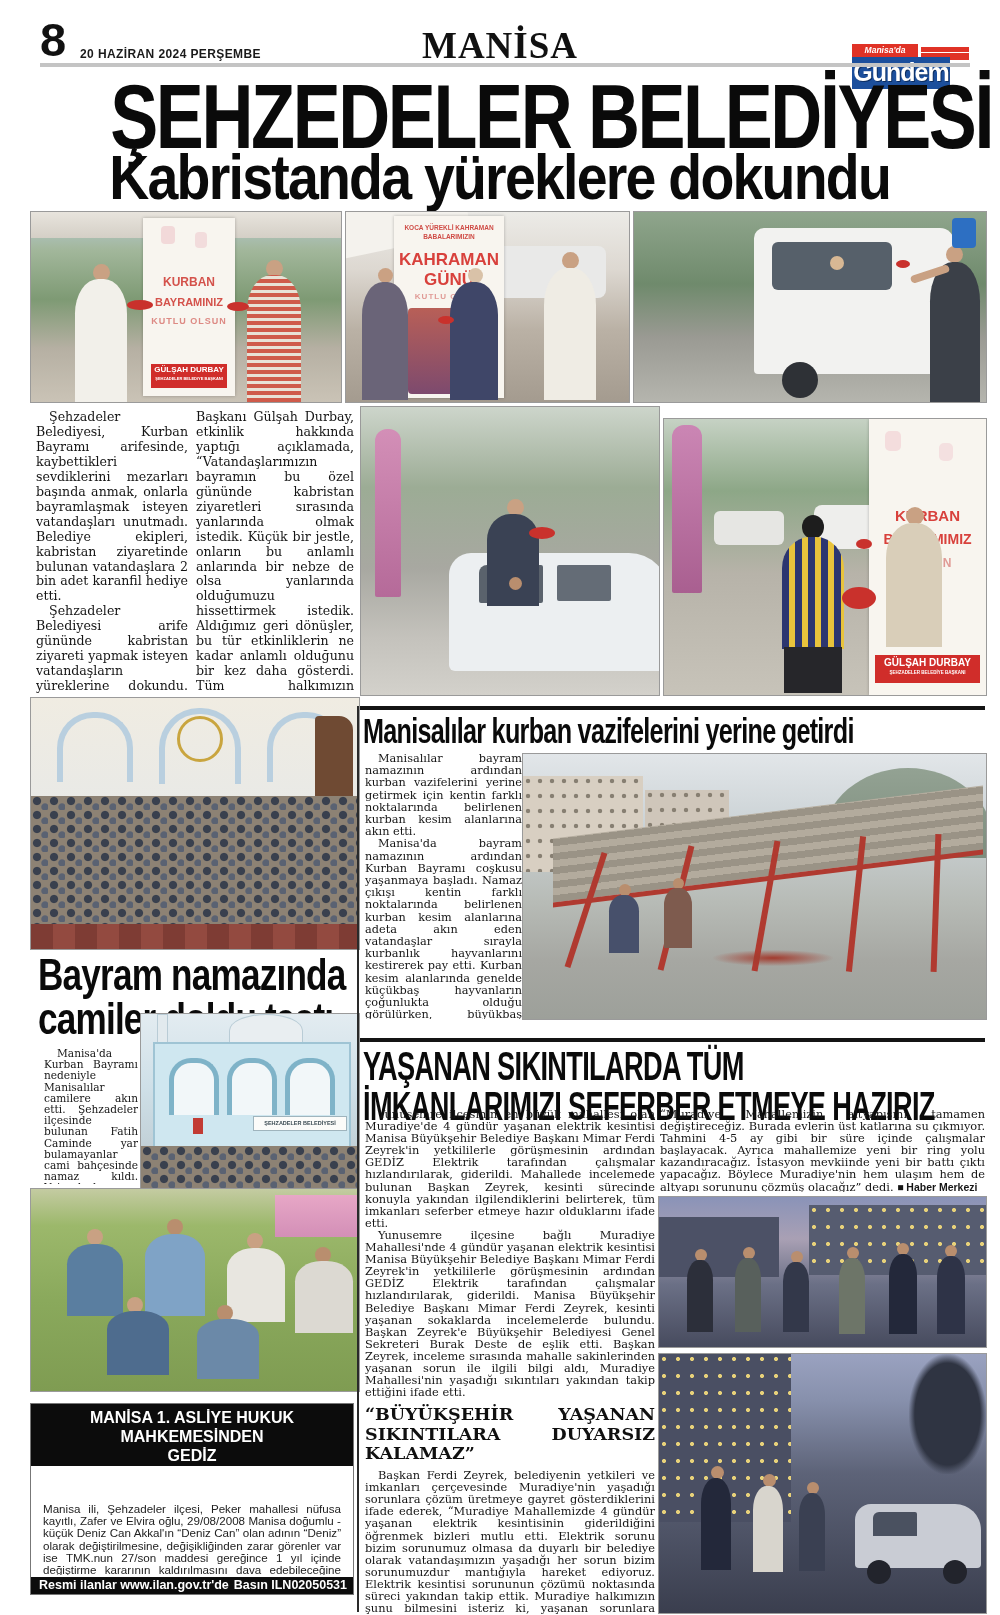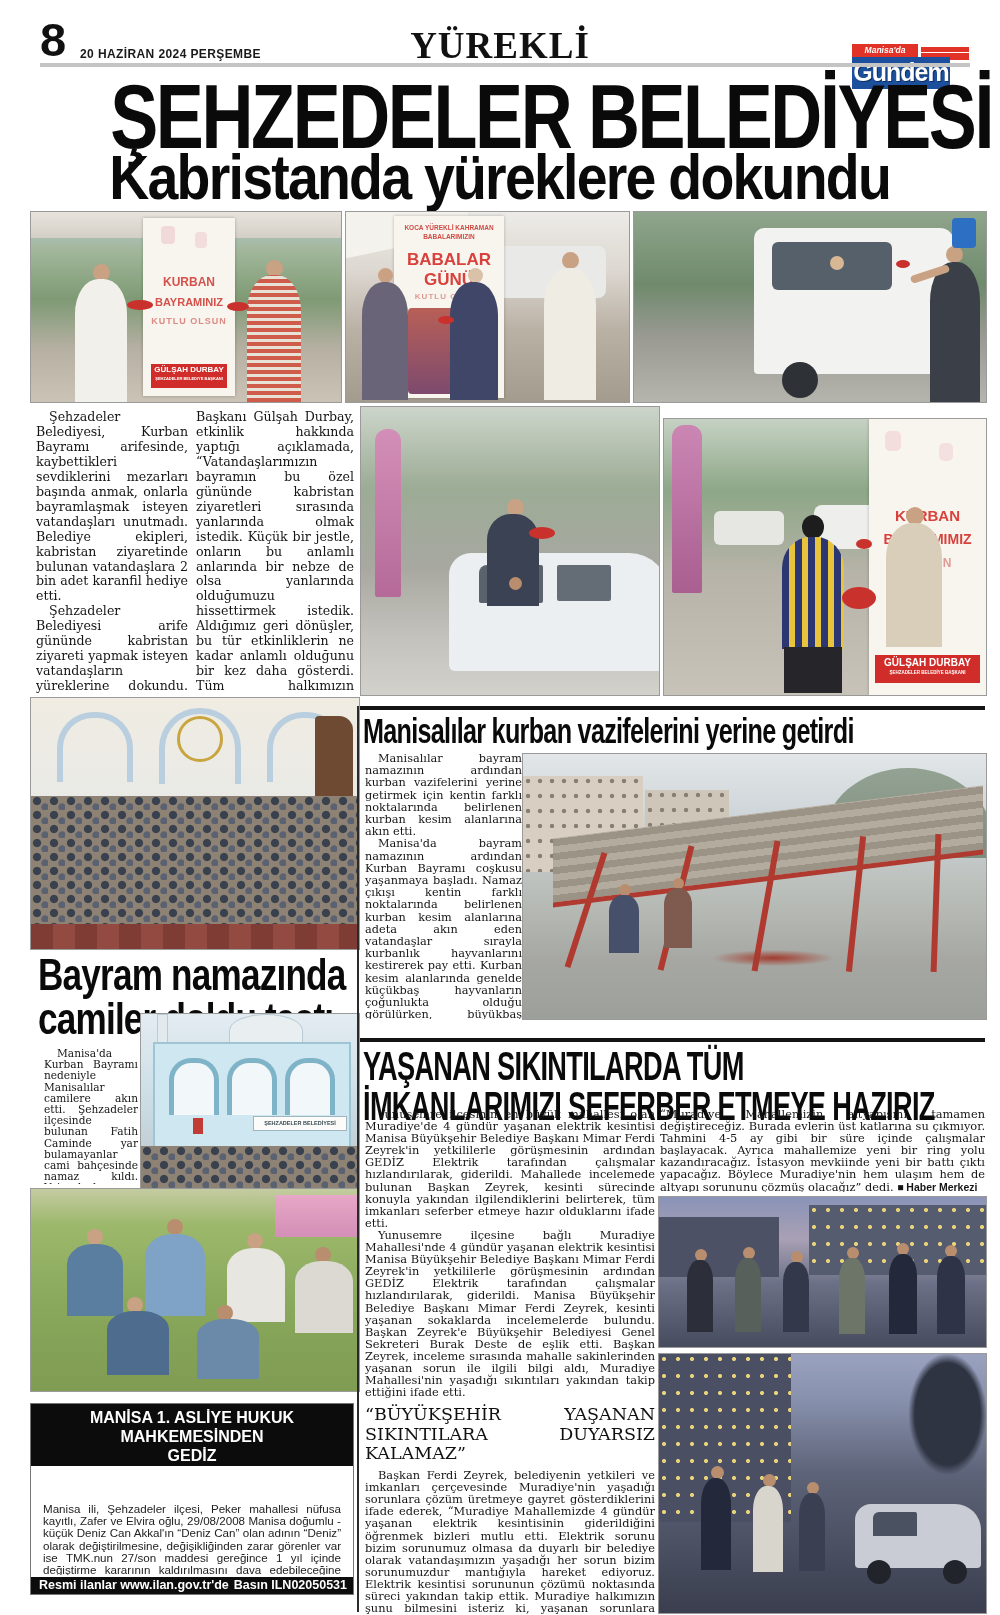--- a/index.html
+++ b/index.html
@@ -6,21 +6,21 @@
   .page{position:relative;width:1000px;height:1615px;background:#fff;margin:0 auto;overflow:hidden;
         font-family:"DejaVu Serif",serif;color:#111;}
   .abs{position:absolute;}
   .rule{position:absolute;background:#141414;}
   .cond{display:inline-block;font-family:"Liberation Sans",sans-serif;font-weight:bold;color:#0a0a0a;
         white-space:nowrap;line-height:1;letter-spacing:-1px;}
   .serifcol{font-family:"DejaVu Serif",serif;text-align:justify;color:#151515;}
   .serifcol p{margin:0;}
   .ind{text-indent:13px;}
   .byline{font-family:"Liberation Sans",sans-serif;font-weight:bold;font-size:.92em;}
-  .subhead{font-family:"DejaVu Serif",serif;font-weight:normal;color:#101010;line-height:1.12;}
+  .subhead{font-family:"DejaVu Serif",serif;font-weight:bold;color:#101010;line-height:1.12;}
   .ph{position:absolute;overflow:hidden;border:1px solid #9a9a9a;}
   .banner{position:absolute;background:#f8f5ef;box-shadow:0 0 3px rgba(0,0,0,.25);}
   .redtxt{position:absolute;left:0;right:0;text-align:center;color:#d4524b;
           font-family:"Liberation Sans",sans-serif;font-weight:bold;line-height:1.15;}
   .redbox{position:absolute;background:#d02d2a;color:#fff;text-align:center;
           font-family:"Liberation Sans",sans-serif;font-weight:bold;}
   .fig{position:absolute;border-radius:45% 45% 6% 6%/28% 28% 0 0;}
   .head{position:absolute;border-radius:50%;background:#c9a183;}
   .crowd{background-color:#8d8274;
          background-image:radial-gradient(circle at 6px 5px,#39404e 3.6px,rgba(0,0,0,0) 4.6px),
@@ -32,21 +32,21 @@
           background-size:14px 17px;}
   .sans{font-family:"Liberation Sans",sans-serif;}
 </style>
 </head>
 <body>
 
 <div class="page">
 
   <div class="abs sans" style="left:40px;top:16px;font-size:47px;font-weight:bold;line-height:1;">8</div>
   <div class="abs sans" style="left:80px;top:47px;font-size:12px;font-weight:bold;letter-spacing:.4px;color:#1a1a1a;">20 HAZİRAN 2024 PERŞEMBE</div>
-  <div class="abs" style="left:0;top:24px;width:1000px;text-align:center;font-family:'Liberation Serif',serif;font-weight:bold;font-size:37px;letter-spacing:1px;">YÜREKLİ</div>
+  <div class="abs" style="left:0;top:24px;width:1000px;text-align:center;font-family:'Liberation Serif',serif;font-weight:bold;font-size:37px;letter-spacing:1px;">MANİSA</div>
 
   <div class="abs" style="left:852px;top:10px;width:120px;height:50px;margin-top:32px;">
     <div class="abs" style="left:0;top:2px;width:66px;height:13px;background:#e03226;color:#fff;
          font-family:'Liberation Sans',sans-serif;font-style:italic;font-weight:bold;font-size:8.5px;
          text-align:center;line-height:13px;">Manisa'da</div>
     <div class="abs" style="left:69px;top:4px;width:48px;height:14px;background:#e03226;
          background-image:linear-gradient(#fff 0 1px,rgba(0,0,0,0) 1px),linear-gradient(rgba(0,0,0,0) 6px,#fff 6px 7px,rgba(0,0,0,0) 7px);"></div>
     <div class="abs" style="left:0;top:15px;width:98px;height:32px;background:#1c4f9c;color:#fff;
          font-family:'Liberation Sans',sans-serif;font-weight:bold;font-size:25px;text-align:center;line-height:31px;
          letter-spacing:-1px;text-shadow:1px 1px 0 #0d2d5e;">Gündem</div>
@@ -84,21 +84,21 @@
     <div class="abs" style="left:196px;top:90px;width:22px;height:9px;background:#c9312c;border-radius:50%;"></div>
   </div>
 
   <div class="ph" style="left:345px;top:211px;width:283px;height:190px;
        background:linear-gradient(180deg,#ecebe7 0%,#ddd8d1 30%,#bab1a5 62%,#a49b8f 100%);">
     <div class="abs" style="left:-30px;top:-34px;width:150px;height:70px;background:#f4f2ed;transform:rotate(-12deg);"></div>
     <div class="abs" style="left:150px;top:34px;width:110px;height:52px;background:#e9e9e8;border-radius:8px;"></div>
     <div class="banner" style="left:48px;top:4px;width:110px;height:182px;">
       <div class="redtxt" style="top:8px;font-size:6.5px;color:#cf4b45;">KOCA YÜREKLİ KAHRAMAN</div>
       <div class="redtxt" style="top:17px;font-size:6.5px;color:#cf4b45;">BABALARIMIZIN</div>
-      <div class="redtxt" style="top:34px;font-size:17px;color:#d8413c;">BABALAR</div>
+      <div class="redtxt" style="top:34px;font-size:17px;color:#d8413c;">KAHRAMAN</div>
       <div class="redtxt" style="top:54px;font-size:17px;color:#d8413c;">GÜNÜ</div>
       <div class="redtxt" style="top:76px;font-size:8px;color:#e09a95;letter-spacing:1px;">KUTLU OLSUN</div>
       <div class="abs" style="left:14px;top:92px;width:82px;height:86px;background:linear-gradient(#b85f57,#7d4a6e);border-radius:4px;"></div>
     </div>
     <div class="head" style="left:32px;top:56px;width:15px;height:15px;background:#caa183;"></div>
     <div class="fig" style="left:16px;top:70px;width:46px;height:118px;background:#6a6478;"></div>
     <div class="head" style="left:122px;top:56px;width:15px;height:15px;background:#d9c2a8;"></div>
     <div class="fig" style="left:104px;top:70px;width:48px;height:118px;background:#3f4668;"></div>
     <div class="head" style="left:216px;top:40px;width:17px;height:17px;"></div>
     <div class="fig" style="left:198px;top:56px;width:52px;height:132px;background:#efece4;"></div>

